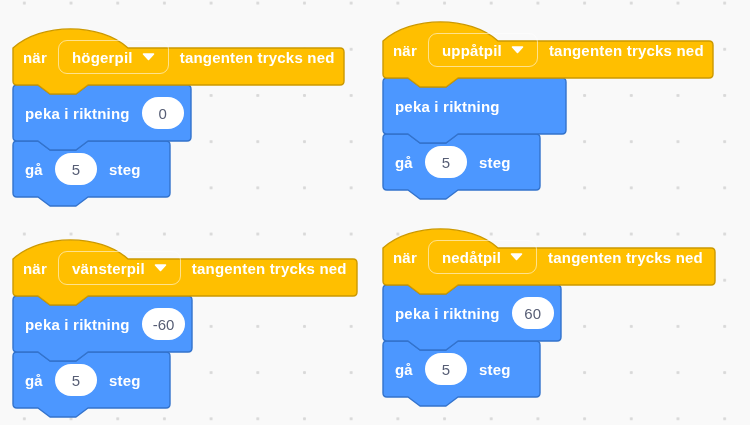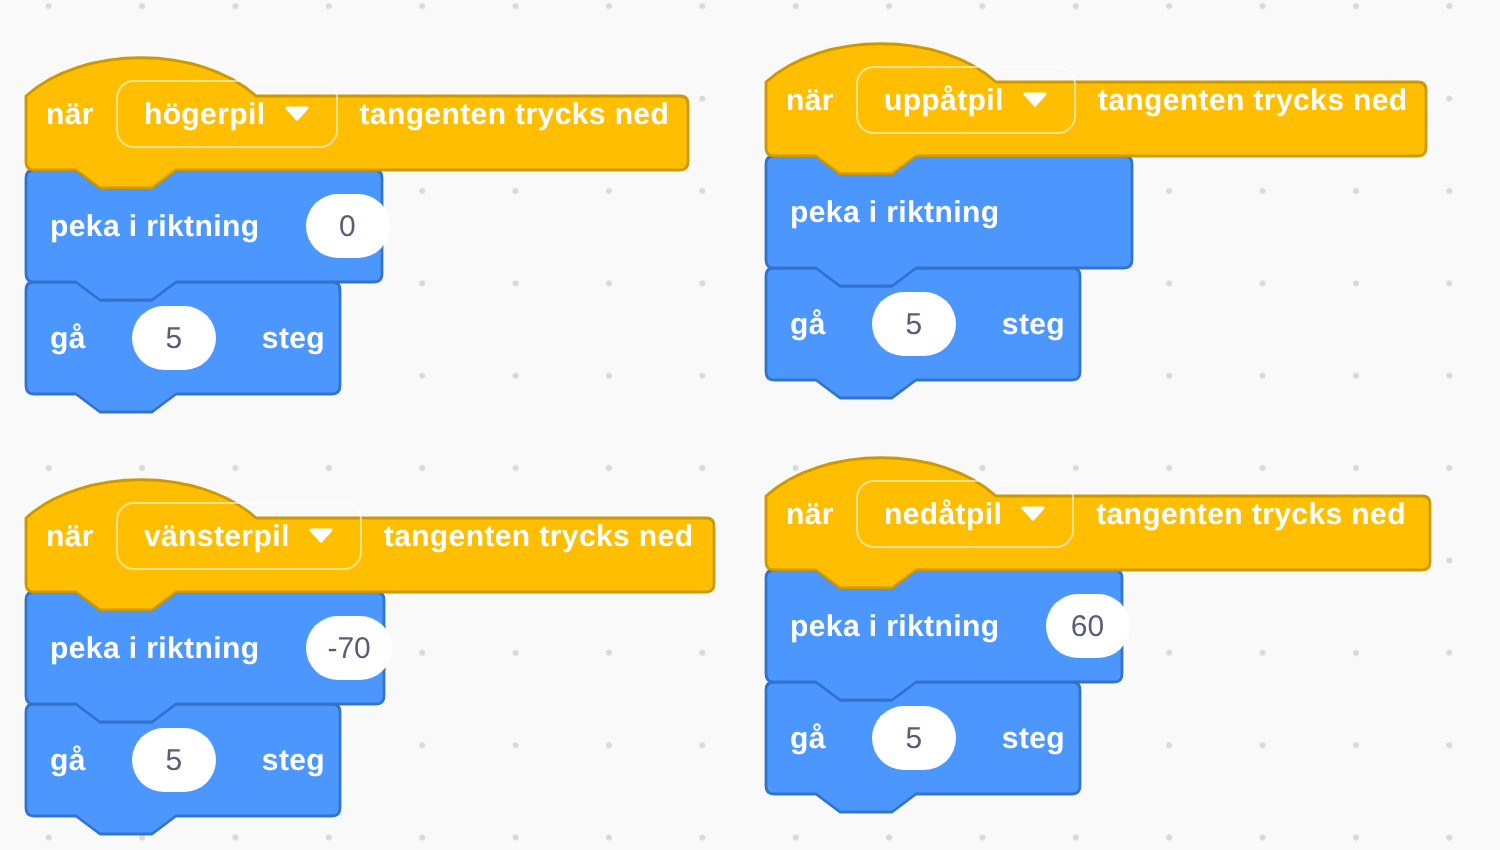--- a/index.html
+++ b/index.html
@@ -25,21 +25,21 @@
   .hat .shape path  { fill: var(--events-fill); stroke: var(--events-stroke); stroke-width: 1.4; stroke-linejoin: round; }
   .stack .shape path { fill: var(--motion-fill); stroke: var(--motion-stroke); stroke-width: 1.4; stroke-linejoin: round; }
   .content {
     position: relative; z-index: 1;
     display: flex; align-items: center;
     height: 56px;
     padding: 0 10px;
     gap: 11px;
   }
   .hat .content { margin-top: 19px; }
-  .stack .content { padding-left: 12px; gap: 23px; }
+  .stack .content { padding-left: 12px; gap: 12px; }
   .move .content { padding-right: 25px; }
   .lbl {
     color: #ffffff;
     font-size: 15px;
     font-weight: 600;
     letter-spacing: 0.2px;
     white-space: nowrap;
   }
   .dropdown {
     display: inline-flex; align-items: center; gap: 9px;
@@ -154,21 +154,21 @@
         </span>
         <span class="lbl">tangenten trycks ned</span>
       </div>
     </div>
     <div class="block stack">
         <svg class="shape" width="179" height="56" viewBox="0 0 179 56">
           <path d="M 4 0 H 25 L 37 9 H 63 L 75 0 H 175 Q 179 0 179 4 V 52 Q 179 56 175 56 H 75 L 63 65 H 37 L 25 56 H 4 Q 0 56 0 52 V 4 Q 0 0 4 0 Z"></path>
         </svg>
       <div class="content">
         <span class="lbl">peka i riktning</span>
-        <span class="oval">-70</span>
+        <span class="oval">-60</span>
       </div>
     </div>
     <div class="block stack move">
         <svg class="shape" width="157" height="56" viewBox="0 0 157 56">
           <path d="M 4 0 H 25 L 37 9 H 63 L 75 0 H 153 Q 157 0 157 4 V 52 Q 157 56 153 56 H 75 L 63 65 H 37 L 25 56 H 4 Q 0 56 0 52 V 4 Q 0 0 4 0 Z"></path>
         </svg>
       <div class="content">
         <span class="lbl">gå</span>
         <span class="oval">5</span>
         <span class="lbl">steg</span>

